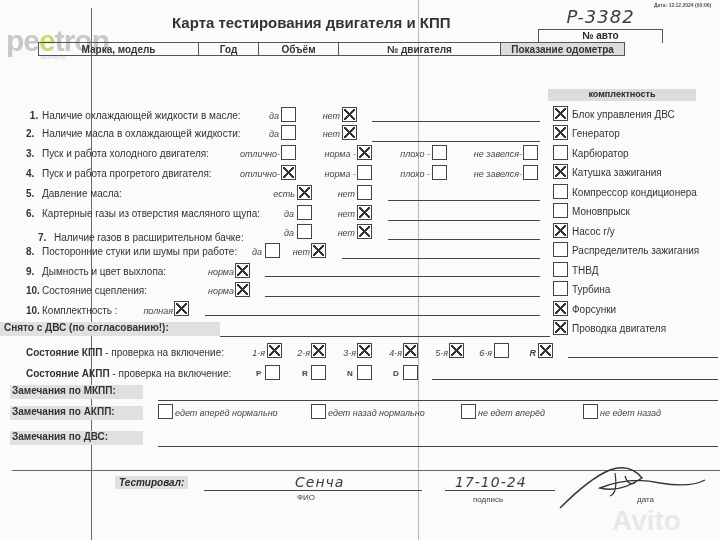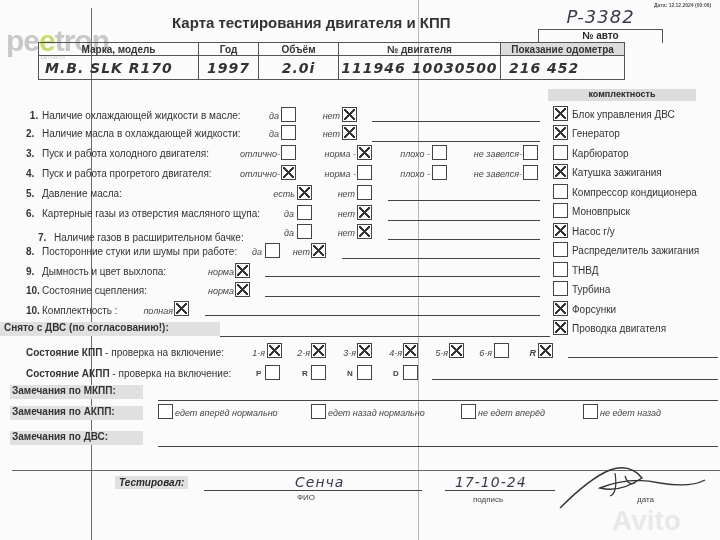--- a/index.html
+++ b/index.html
@@ -53,27 +53,20 @@
 
 <table class="hdr">
   <tbody>
       <tr>
     <th style="width:160px;">Марка, модель</th>
     <th style="width:60px;">Год</th>
     <th style="width:80px;">Объём</th>
     <th style="width:162px;">№ двигателя</th>
     <th style="width:124px;background:#dcdcdc;">Показание одометра</th>
   </tr>
-  <tr>
-    <td class="hw" style="font-size:14px;text-align:left;padding-left:6px;">M.B. SLK R170</td>
-    <td class="hw" style="font-size:14px;">1997</td>
-    <td class="hw" style="font-size:14px;">2.0i</td>
-    <td class="hw" style="font-size:14px;">111946 10030500</td>
-    <td class="hw" style="font-size:14px;text-align:left;padding-left:8px;">216 452</td>
-  </tr>
 </tbody>
   </table>
 
 <div class="abs q" style="left:26px;top:110px;text-align:center;"><b>1.</b><span>Наличие охлаждающей жидкости в масле:</span></div>
 <div class="abs opt" style="left:255px;top:111px;width:24px;">да</div>
 <div class="cb" style="left:281px;top:107px;"></div>
 <div class="abs opt" style="left:310px;top:111px;width:30px;">нет</div>
 <div class="cb chk" style="left:342px;top:107px;"></div>
 <div class="line" style="left:372px;top:121px;width:168px;"></div>
 

